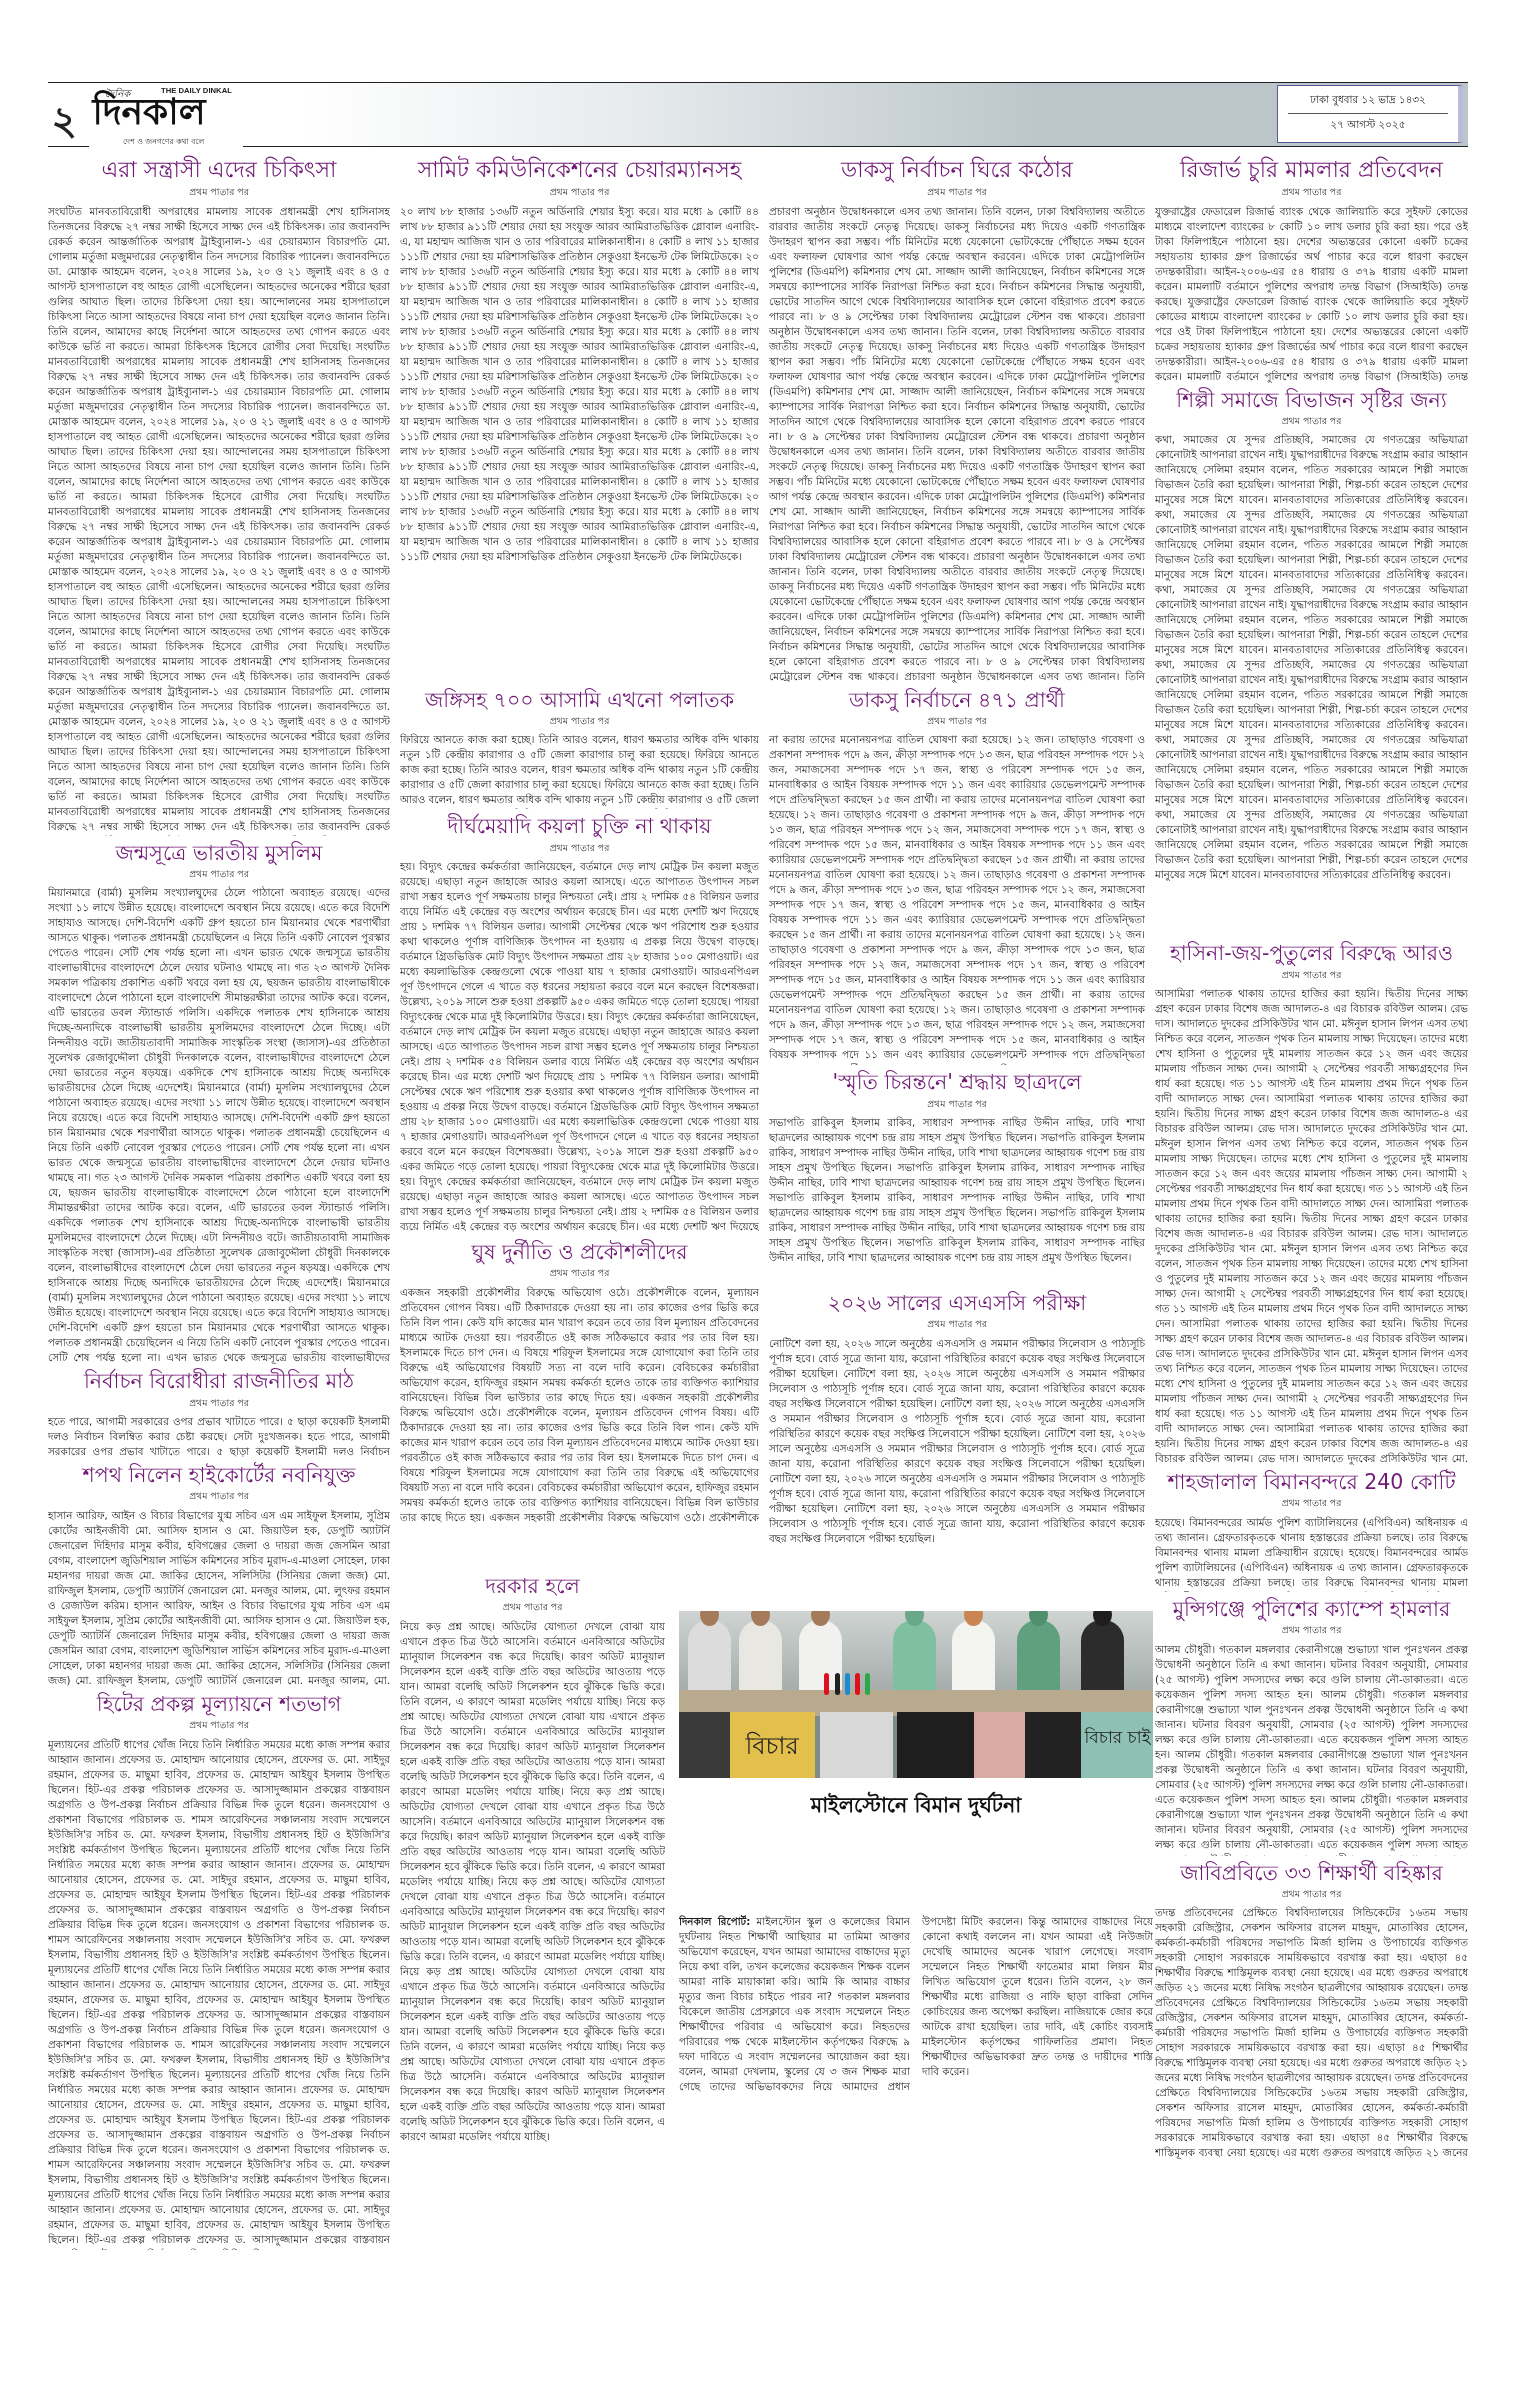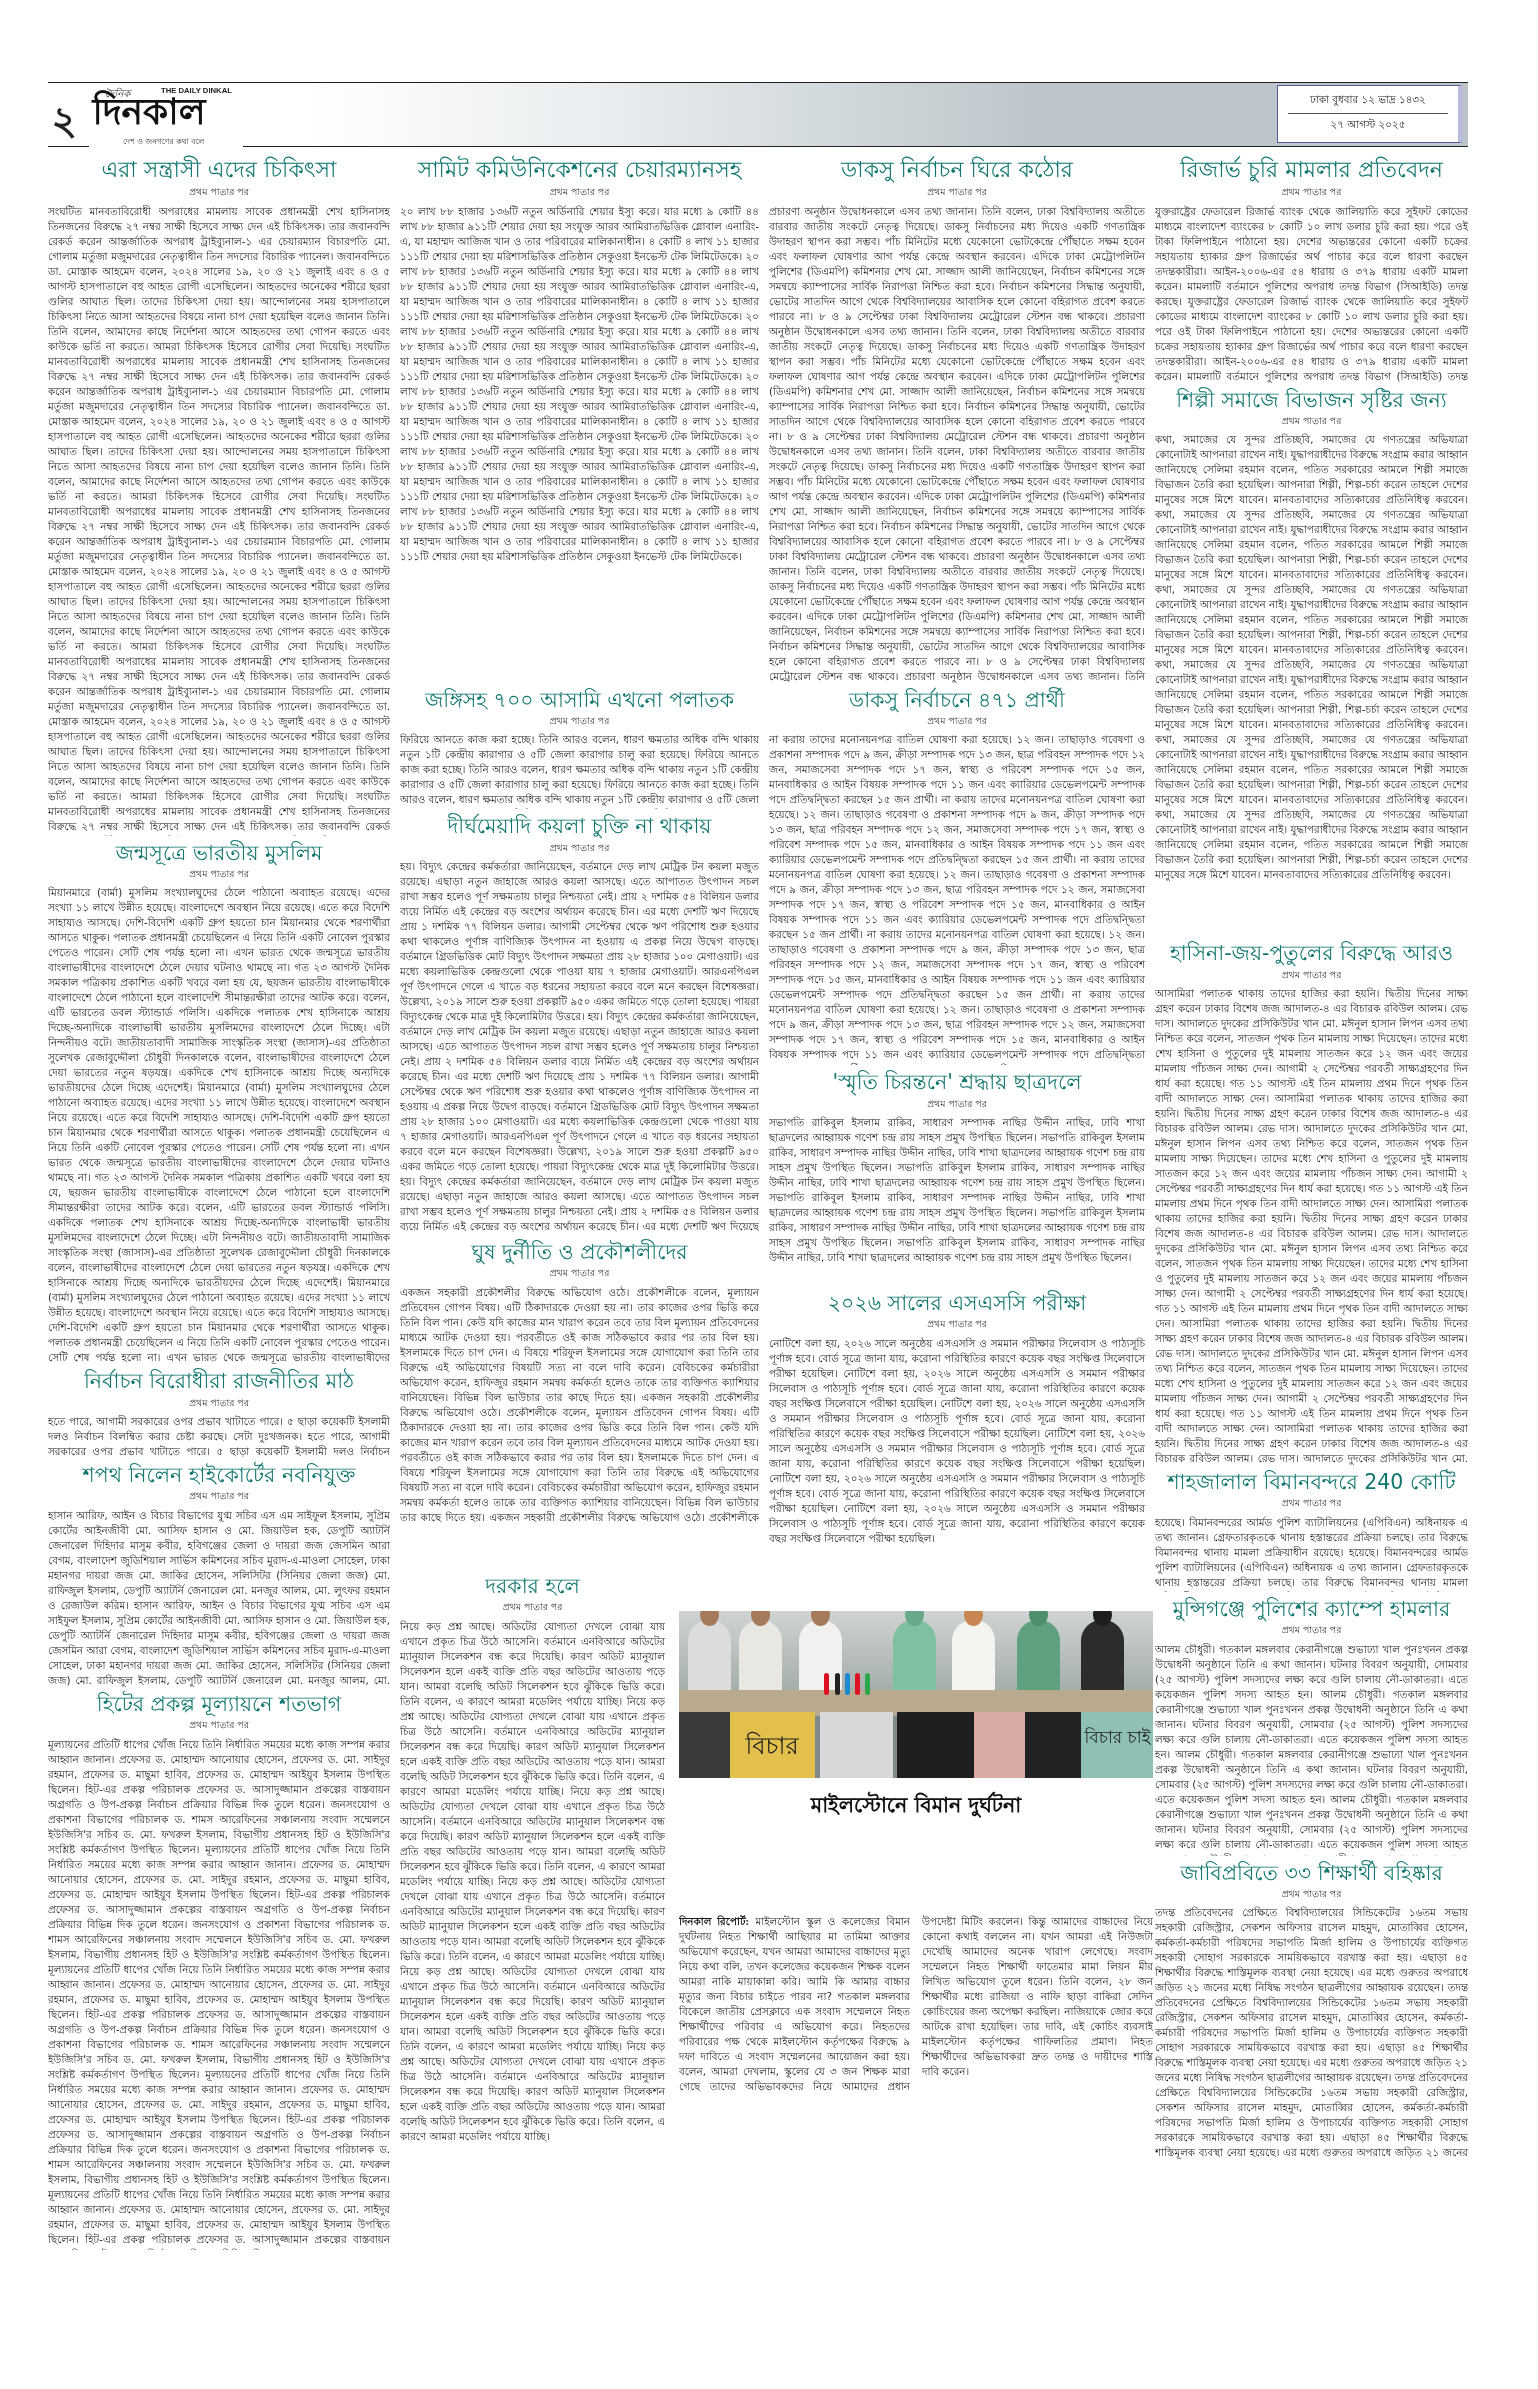--- a/index.html
+++ b/index.html
@@ -19,37 +19,37 @@
   .date-box { position: absolute; right: 5.1px; top: 1.7px; width: 186px; height: 58px; background: #fff;
     border: 1.7px solid #5a5a9a; border-right: 5.1px solid #b8bcd8; text-align: center; font-size: 10.3px; }
   .date-line1 { padding-top: 6.8px; padding-bottom: 3.4px; border-bottom: 0.9px solid #555; margin: 0 10.3px; }
   .date-line2 { padding-top: 3.4px; }
 
   
   .col { position: absolute; top: 152px; bottom: 34px; overflow: hidden; }
   .c1 { left: 48px; width: 342px; }
   .c4 { left: 1155px; width: 313px; }
 
-  .headline { font-size: 20.5px; text-align: center; color: #0f766e; line-height: 1.2; margin-top: 5.1px; font-weight: normal; }
+  .headline { font-size: 20.5px; text-align: center; color: #701a75; line-height: 1.2; margin-top: 5.1px; font-weight: normal; }
   .headline.big { font-size: 22px; }
   .kicker { font-size: 9.4px; text-align: center; color: #333; margin: 1.7px 0 3.4px; }
   .body-text { font-size: 10.3px; line-height: 15px; text-align: justify; color: #1c1c1c; }
   .fill { overflow: hidden; }
   .photo { position: absolute; left: 679px; top: 1611px; width: 474px; height: 167px; overflow: hidden; background: #7f8a8d; }
   .photo .wall { position: absolute; left: 0; top: 0; width: 100%; height: 101px; background: linear-gradient(180deg, #cfd4d2, #9aa3a2); }
   .photo .table { position: absolute; left: 0; top: 79px; width: 100%; height: 26px; background: #b9aa8f; }
   .photo .person { position: absolute; top: 8.5px; width: 43px; height: 77px; border-radius: 20.5px 20.5px 3.4px 3.4px; background: #e9e7e2; }
   .photo .head { position: absolute; width: 19px; height: 22px; border-radius: 50%; background: #a57a5a; top: -15.4px; left: 12px; }
   .photo .poster { position: absolute; top: 101px; height: 66px; }
   .photo .mic { position: absolute; top: 62px; width: 5.1px; height: 22px; background: #d12; border-radius: 2.6px; }
   .photo .banner-text { position: absolute; font-family: "DejaVu Serif", serif; font-size: 24px; color: #222; }
   .lead-kicker { position: absolute; left: 679px; top: 1790px; width: 474px; text-align: center; font-size: 20.5px; font-weight: bold; color: #111; }
   .lead-headline { position: absolute; left: 679px; top: 1819px; width: 474px; text-align: center; font-size: 32px; font-weight: bold; line-height: 1.25; color: #000; font-family: "DejaVu Serif", serif; }
   .lead-body { position: absolute; left: 679px; top: 1914px; width: 474px; height: 436px; column-count: 2; column-gap: 12px; overflow: hidden; }
-  .byline { font-weight: bold; font-family: Liberation Serif, serif; }
+  .byline { font-weight: bold; }
 
   .mid-box { position: absolute; left: 400px; top: 1569px; width: 265px; bottom: 34px; overflow: hidden; }
   .c2-top { position: absolute; left: 400px; top: 152px; width: 359px; height: 1410px; overflow: hidden; }
   .c3-top { position: absolute; left: 769px; top: 152px; width: 376px; height: 1453px; overflow: hidden; }
 </style>
 </head>
 <body>
 
 <header class="masthead">
   <div class="page-num">২</div>

